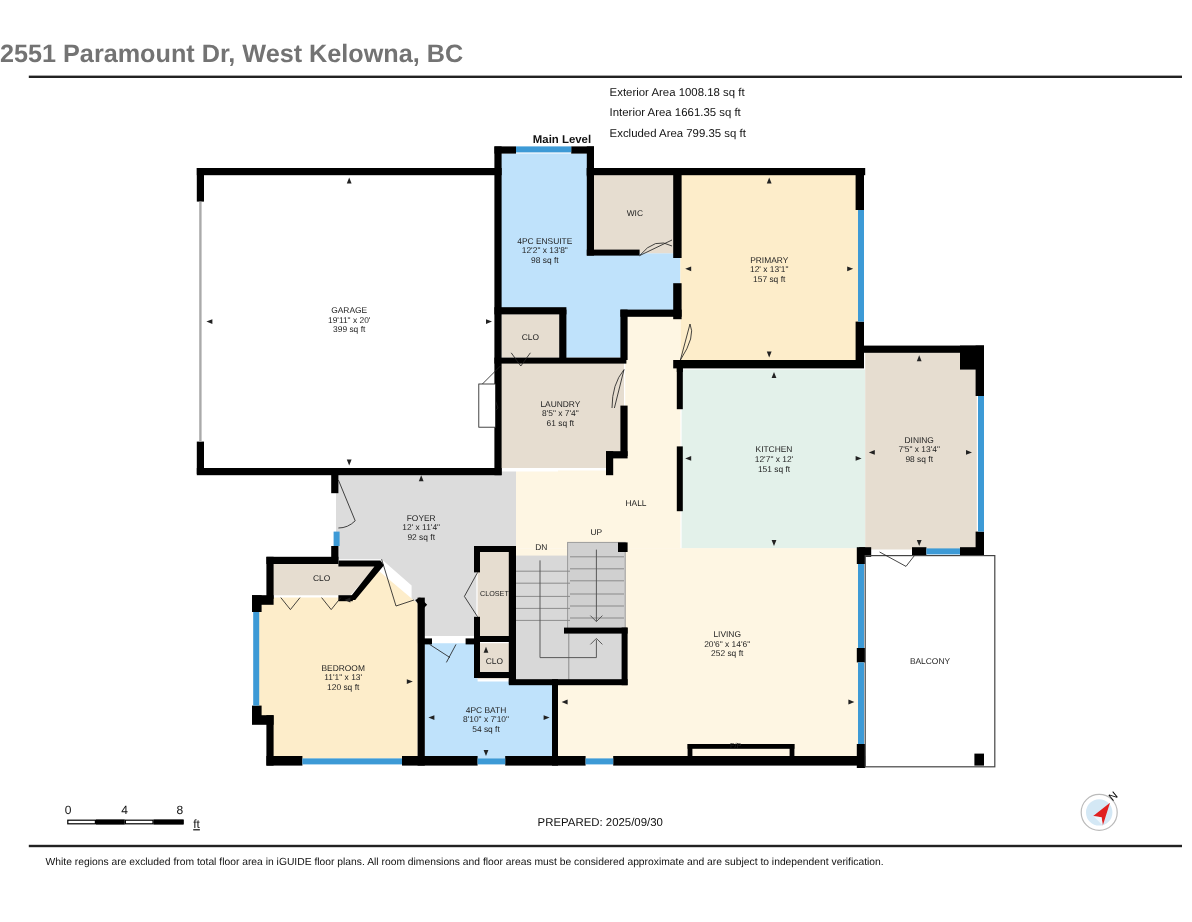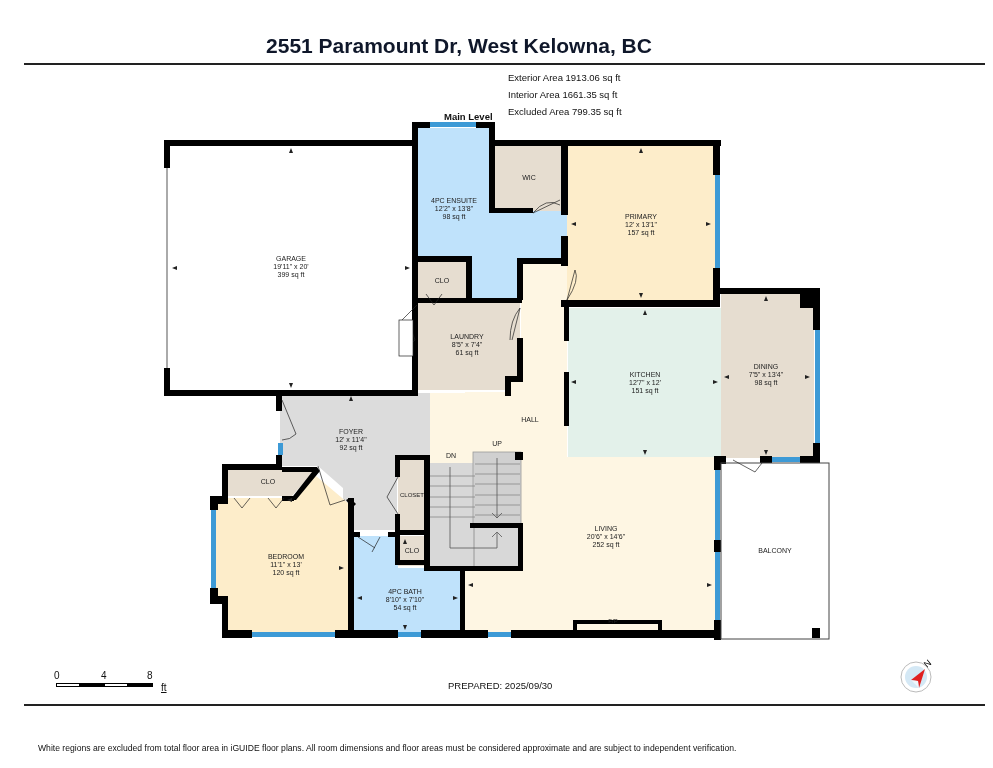--- a/index.html
+++ b/index.html
@@ -1,45 +1,45 @@
 <!DOCTYPE html>
 <html><head>
   <meta charset="utf-8">
   <style>
     * { box-sizing: border-box; margin: 0; padding: 0; }
     html, body { width: 993px; height: 768px; background: #ffffff; overflow: hidden; }
     body { position: relative; font-family: "Liberation Sans", sans-serif; color: #111; }
     .title {
-      position: absolute; left: 0; top: 34px; width: 918px; text-align: center;
-      font-family: "Liberation Sans", sans-serif; font-weight: bold; font-size: 21px; color: #0f172a;
+      position: absolute; left: 0; top: 34px; width: 918px; text-align: left;
+      font-family: "Liberation Sans", sans-serif; font-weight: bold; font-size: 21px; color: #737373;
     }
     .rule-top { position: absolute; left: 24px; top: 63px; width: 961px; height: 2px; background: #222; }
     .rule-bottom { position: absolute; left: 24px; top: 704px; width: 961px; height: 2px; background: #222; }
     .areas { position: absolute; top: 69px; left: 0; font-size: 9.5px; line-height: 17px; }
     .level-label { position: absolute; left: 444px; top: 0; font-weight: bold; white-space: nowrap; margin-top: 39px; }
     .area-line { position: absolute; left: 508px; white-space: nowrap; }
     .plan { position: absolute; left: 0; top: 0; width: 993px; height: 768px; }
     .plan text { font-family: "Liberation Sans", sans-serif; fill: #222; }
     .prepared { position: absolute; left: 448px; top: 680px; font-size: 9.5px; white-space: nowrap; }
-    .disclaimer { position: absolute; left: 38px; top: 743px; font-size: 8.6px; white-space: nowrap; color: #111; text-align: center; }
+    .disclaimer { position: absolute; left: 38px; top: 713px; font-size: 8.6px; white-space: nowrap; color: #111; text-align: center; }
     .scale { position: absolute; left: 54px; top: 670px; width: 130px; height: 26px; }
     .scale .tick { position: absolute; top: 0; font-size: 10px; }
     .scale .unit { position: absolute; left: 107px; top: 12px; font-size: 10px; text-decoration: underline; }
     .scale .bar { position: absolute; top: 13px; height: 4px; border: 1px solid #000; }
     .compass { position: absolute; left: 899px; top: 659px; width: 34px; height: 34px; }
   </style>
 </head>
 <body>
 
 <div class="title">2551 Paramount Dr, West Kelowna, BC</div>
 <div class="rule-top"></div>
 
 <div class="areas">
   <div class="level-label">Main Level</div>
-  <div class="area-line" style="top:0">Exterior Area 1913.06 sq ft</div>
+  <div class="area-line" style="top:0">Exterior Area 1008.18 sq ft</div>
   <div class="area-line" style="top:17px">Interior Area 1661.35 sq ft</div>
   <div class="area-line" style="top:34px">Excluded Area 799.35 sq ft</div>
 </div>
 
 <svg class="plan" viewBox="0 0 993 768" xmlns="http://www.w3.org/2000/svg">
 
   <g>
 
     <rect x="168" y="145" width="247" height="246" fill="#ffffff"></rect>
 

